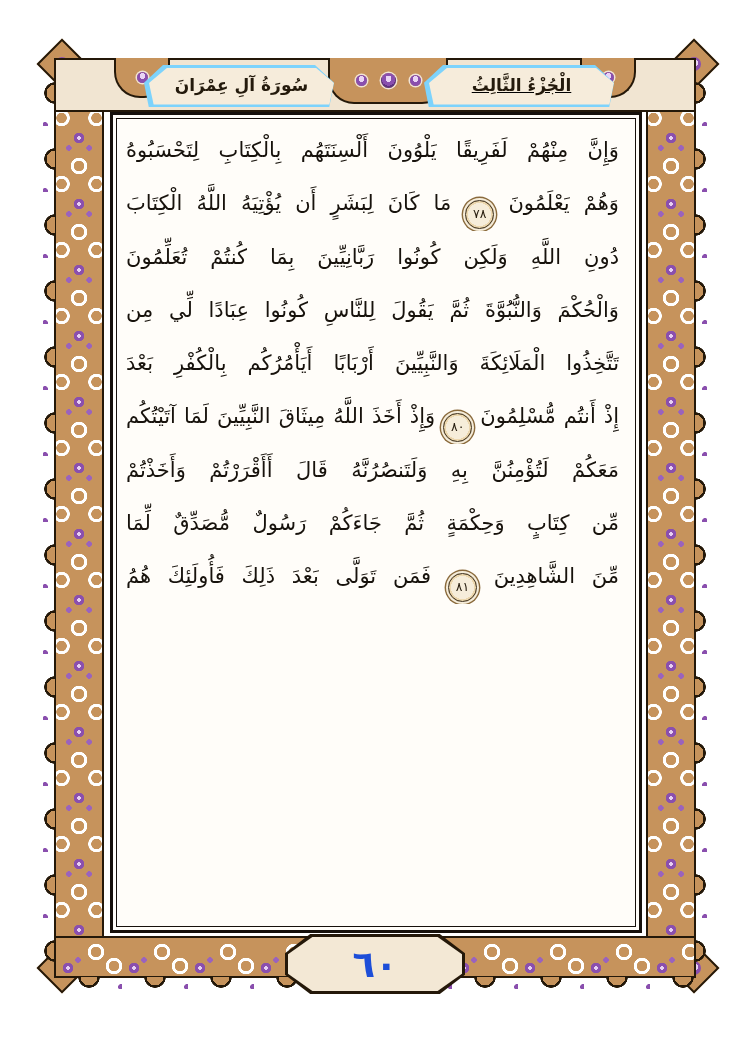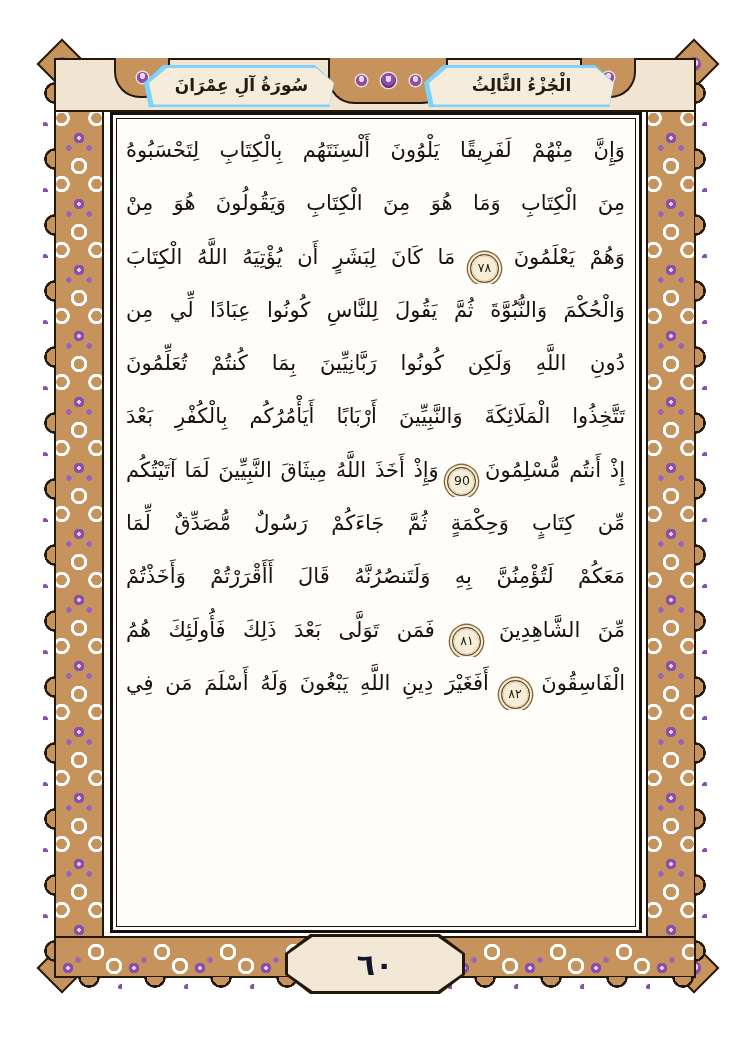--- a/index.html
+++ b/index.html
@@ -114,36 +114,36 @@
     width:100%; height:100%; background:#7dd3fc;
     clip-path:polygon(10% 0%, 90% 0%, 100% 42%, 97.5% 100%, 2.5% 100%, 0% 42%);
     display:flex; align-items:center; 
   }
   .cartouche .c-inner {
     width:calc(100% - 5px); height:calc(100% - 5px); background:#f6ecdb;
     clip-path:polygon(10% 0%, 90% 0%, 100% 42%, 97.5% 100%, 2.5% 100%, 0% 42%);
     display:flex; align-items:center; justify-content:center;
   }
   .cartouche.surah { left:88px;  width:190px; }
-  .cartouche.juz   { right:80px; width:190px; }
+  .cartouche.juz   { right:80px; width:190px;text-decoration:underline; }
   .cartouche-label {
     font-size:17px; font-weight:bold; color:#241a0c; white-space:nowrap;
     padding-bottom:2px;
   }
 
   
   .text-frame {
     position:absolute; left:110px; top:112px; width:532px; height:821px;
     border:3px solid #16100b; background:#fffdf9; padding:3px;
     z-index:3;
   }
   .text-frame-inner {
     width:100%; height:100%;
     border:1.5px solid #16100b;
-    padding:5px 10px 0 9px;
+    padding:5px 16px 0 9px;
     overflow:hidden;
     margin-left:24px;
   }
   .quran-lines { width:100%; }
   .line {
     direction:rtl;
     text-align:justify; text-align-last:justify;
     height:53.3px; line-height:53.3px;
     font-size:21px; color:#17120c;
     white-space:nowrap; overflow:hidden;
@@ -166,21 +166,21 @@
   .pagenum .p-outer {
     width:100%; height:100%; background:#241809;
     clip-path:polygon(14% 0%, 86% 0%, 100% 32%, 100% 68%, 86% 100%, 14% 100%, 0% 68%, 0% 32%);
     display:flex; align-items:center; justify-content:center;
   }
   .pagenum .p-inner {
     width:calc(100% - 6px); height:calc(100% - 6px); background:#f3e8d5;
     clip-path:polygon(14% 0%, 86% 0%, 100% 32%, 100% 68%, 86% 100%, 14% 100%, 0% 68%, 0% 32%);
     display:flex; align-items:center; justify-content:center;
   }
-  .pagenum-label { font-size:30px; font-weight:bold; color:#0f172a; direction:ltr; }
+  .pagenum-label { font-size:37px; font-weight:bold; color:#1d4ed8; direction:ltr; }
 </style>
 </head>
 <body>
 
 <div class="page" data-name="mushaf-page">
 
   <div class="corner tl" data-name="corner-ornament-top-left"></div>
   <div class="corner tr" data-name="corner-ornament-top-right"></div>
   <div class="corner bl" data-name="corner-ornament-bottom-left"></div>
   <div class="corner br" data-name="corner-ornament-bottom-right"></div>
@@ -215,30 +215,28 @@
         <span class="cartouche-label" data-name="juz-title">الْجُزْءُ الثَّالِثُ</span>
       </div>
         </div>
     </div>
   </div>
 
   <div class="text-frame" data-name="text-frame">
     <div class="text-frame-inner" data-name="text-frame-inner">
       <div class="quran-lines" data-name="quran-lines">
           <div class="line" data-name="quran-line"><span data-name="verse-text">وَإِنَّ مِنْهُمْ لَفَرِيقًا يَلْوُونَ أَلْسِنَتَهُم بِالْكِتَابِ لِتَحْسَبُوهُ</span></div>
-          <div class="line" data-name="quran-line"><span data-name="verse-text">مِنَ الْكِتَابِ وَمَا هُوَ مِنَ الْكِتَابِ وَيَقُولُونَ هُوَ مِنْ</span></div>
           <div class="line" data-name="quran-line"><span data-name="verse-text">وَهُمْ يَعْلَمُونَ</span> <span class="aya" data-name="verse-number-medallion">٧٨</span> <span data-name="verse-text">مَا كَانَ لِبَشَرٍ أَن يُؤْتِيَهُ اللَّهُ الْكِتَابَ</span></div>
+          <div class="line" data-name="quran-line"><span data-name="verse-text">دُونِ اللَّهِ وَلَكِن كُونُوا رَبَّانِيِّينَ بِمَا كُنتُمْ تُعَلِّمُونَ</span></div>
           <div class="line" data-name="quran-line"><span data-name="verse-text">وَالْحُكْمَ وَالنُّبُوَّةَ ثُمَّ يَقُولَ لِلنَّاسِ كُونُوا عِبَادًا لِّي مِن</span></div>
-          <div class="line" data-name="quran-line"><span data-name="verse-text">دُونِ اللَّهِ وَلَكِن كُونُوا رَبَّانِيِّينَ بِمَا كُنتُمْ تُعَلِّمُونَ</span></div>
           <div class="line" data-name="quran-line"><span data-name="verse-text">تَتَّخِذُوا الْمَلَائِكَةَ وَالنَّبِيِّينَ أَرْبَابًا أَيَأْمُرُكُم بِالْكُفْرِ بَعْدَ</span></div>
-          <div class="line" data-name="quran-line"><span data-name="verse-text">إِذْ أَنتُم مُّسْلِمُونَ</span> <span class="aya" data-name="verse-number-medallion">90</span> <span data-name="verse-text">وَإِذْ أَخَذَ اللَّهُ مِيثَاقَ النَّبِيِّينَ لَمَا آتَيْتُكُم</span></div>
+          <div class="line" data-name="quran-line"><span data-name="verse-text">إِذْ أَنتُم مُّسْلِمُونَ</span> <span class="aya" data-name="verse-number-medallion">٨٠</span> <span data-name="verse-text">وَإِذْ أَخَذَ اللَّهُ مِيثَاقَ النَّبِيِّينَ لَمَا آتَيْتُكُم</span></div>
+          <div class="line" data-name="quran-line"><span data-name="verse-text">مَعَكُمْ لَتُؤْمِنُنَّ بِهِ وَلَتَنصُرُنَّهُ قَالَ أَأَقْرَرْتُمْ وَأَخَذْتُمْ</span></div>
           <div class="line" data-name="quran-line"><span data-name="verse-text">مِّن كِتَابٍ وَحِكْمَةٍ ثُمَّ جَاءَكُمْ رَسُولٌ مُّصَدِّقٌ لِّمَا</span></div>
-          <div class="line" data-name="quran-line"><span data-name="verse-text">مَعَكُمْ لَتُؤْمِنُنَّ بِهِ وَلَتَنصُرُنَّهُ قَالَ أَأَقْرَرْتُمْ وَأَخَذْتُمْ</span></div>
           <div class="line" data-name="quran-line"><span data-name="verse-text">مِّنَ الشَّاهِدِينَ</span> <span class="aya" data-name="verse-number-medallion">٨١</span> <span data-name="verse-text">فَمَن تَوَلَّى بَعْدَ ذَلِكَ فَأُولَئِكَ هُمُ</span></div>
-          <div class="line" data-name="quran-line"><span data-name="verse-text">الْفَاسِقُونَ</span> <span class="aya" data-name="verse-number-medallion">٨٢</span> <span data-name="verse-text">أَفَغَيْرَ دِينِ اللَّهِ يَبْغُونَ وَلَهُ أَسْلَمَ مَن فِي</span></div>
         </div>
     </div>
   </div>
 
   <div class="pagenum" data-name="page-number-cartouche">
     <div class="p-outer">
         <div class="p-inner">
       <span class="pagenum-label" data-name="page-number">٦٠</span>
     </div>
       </div>

